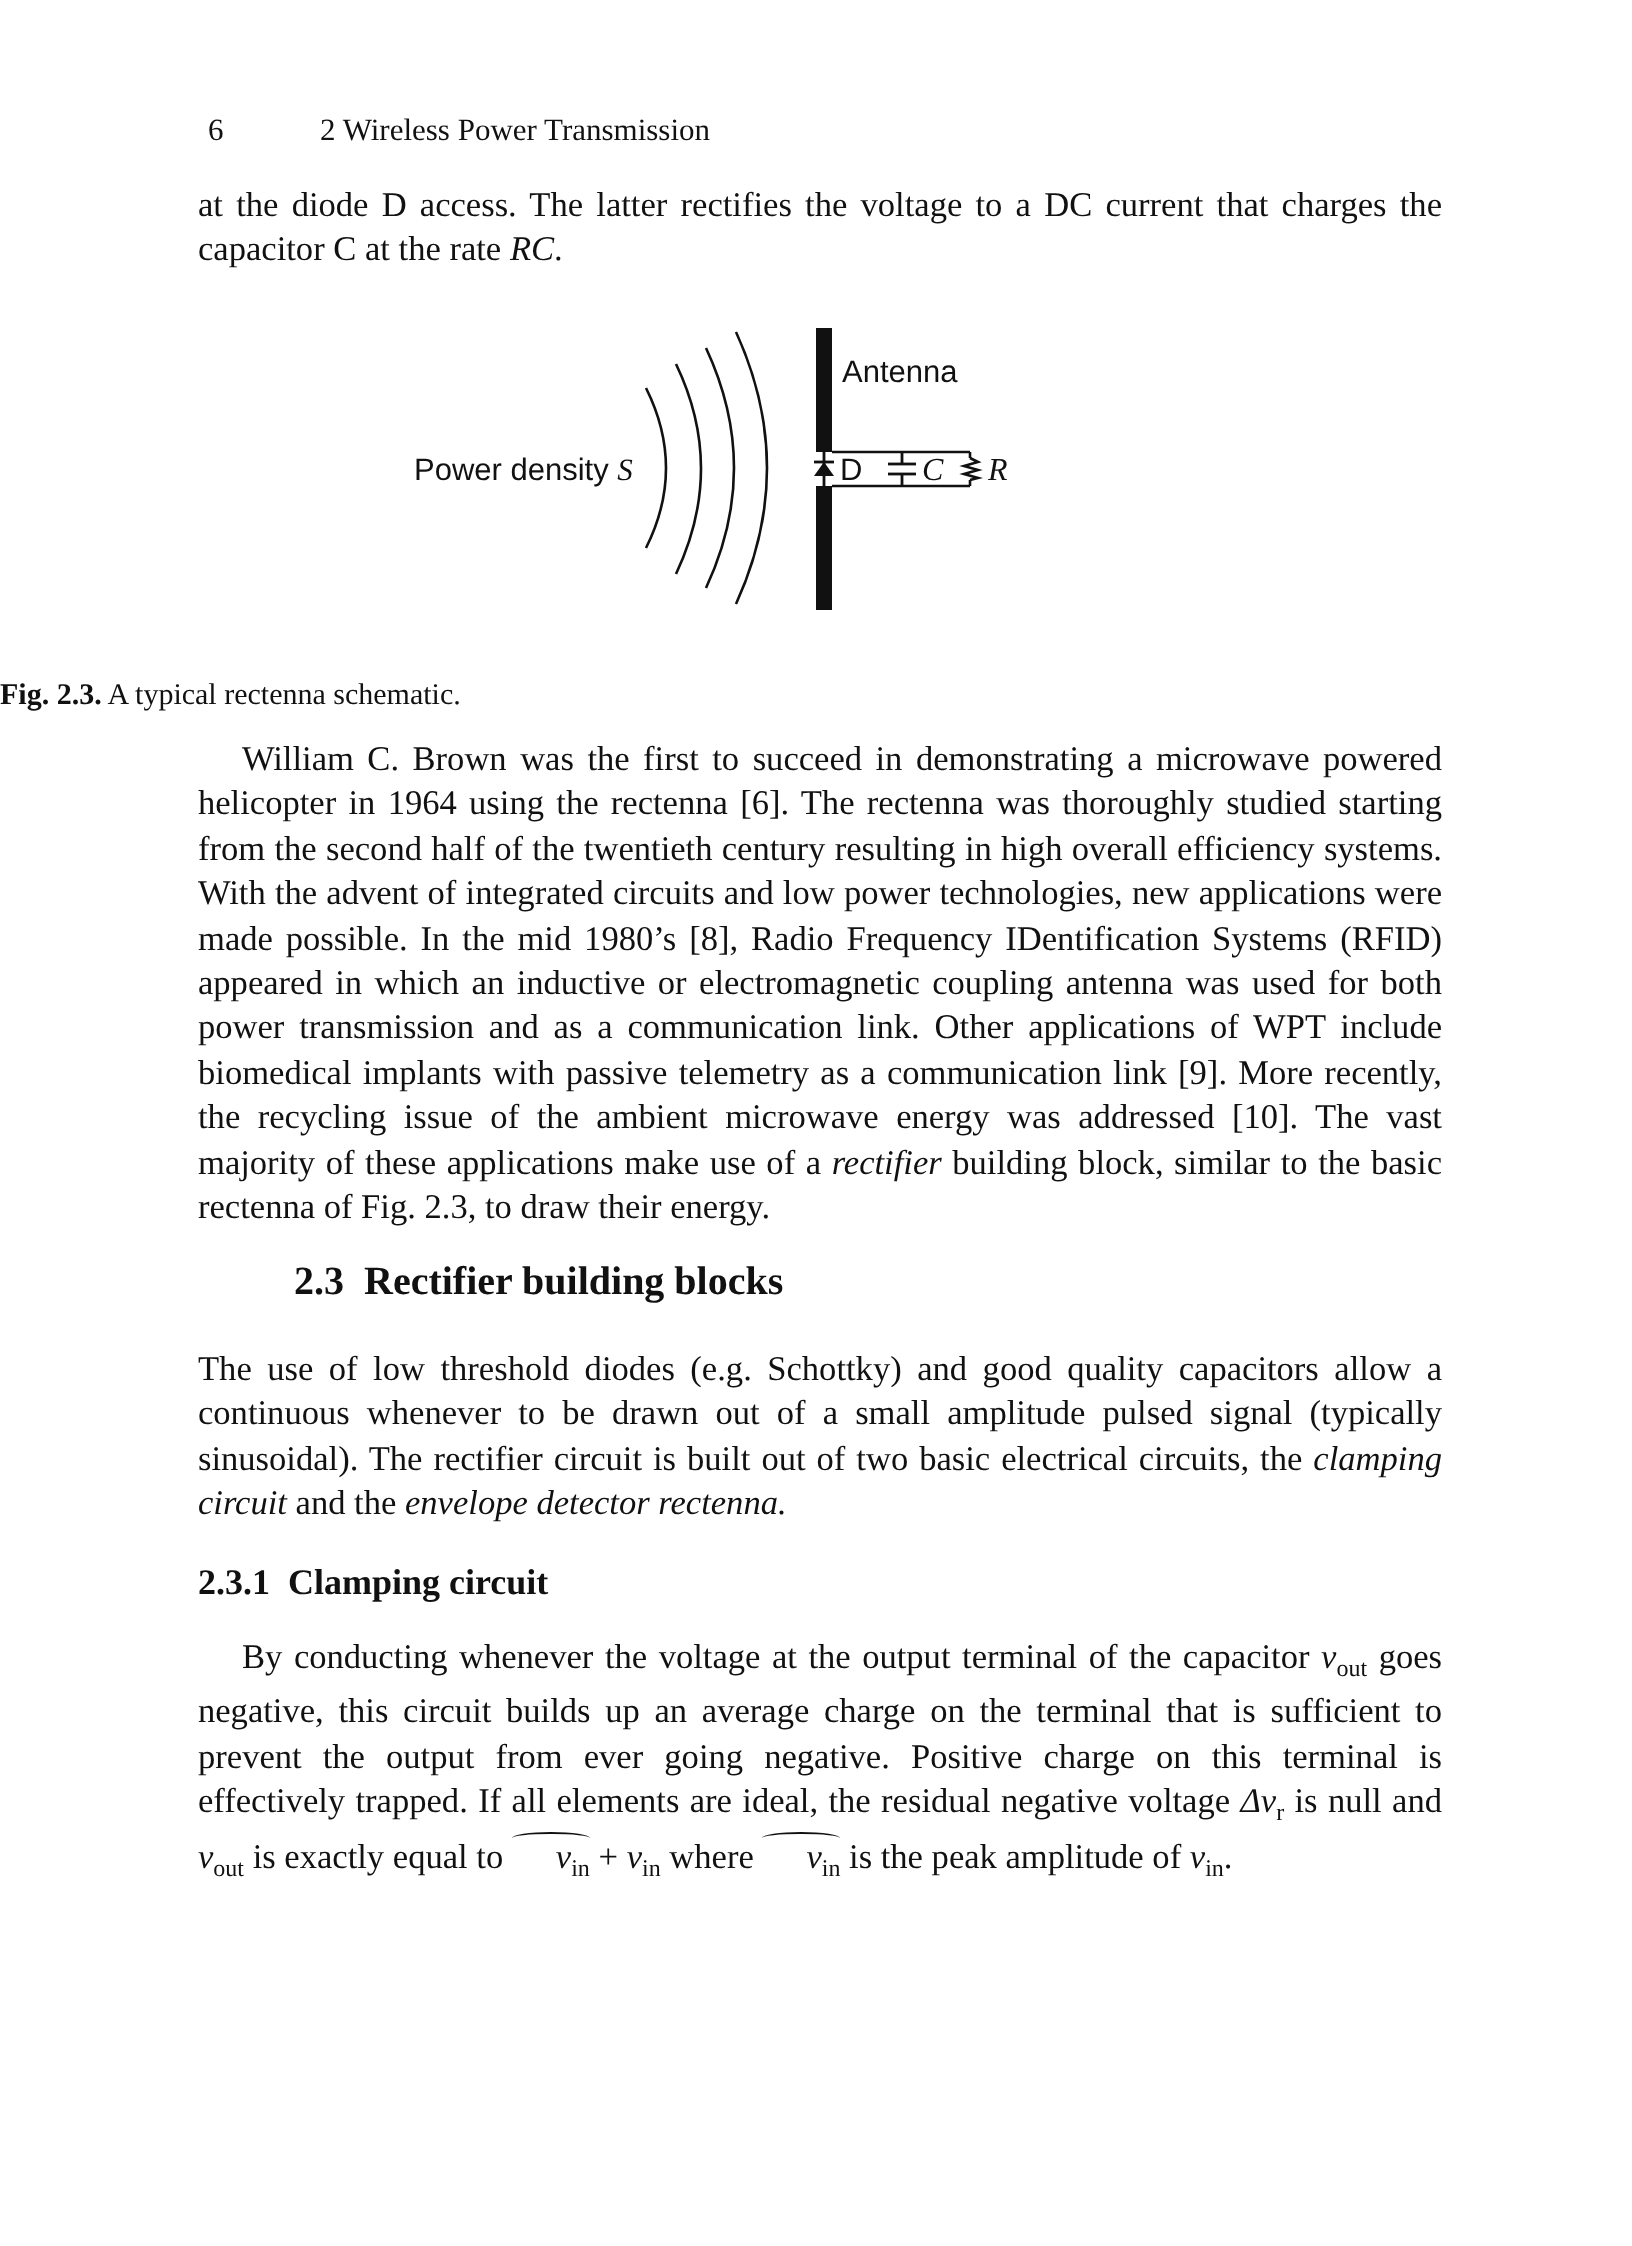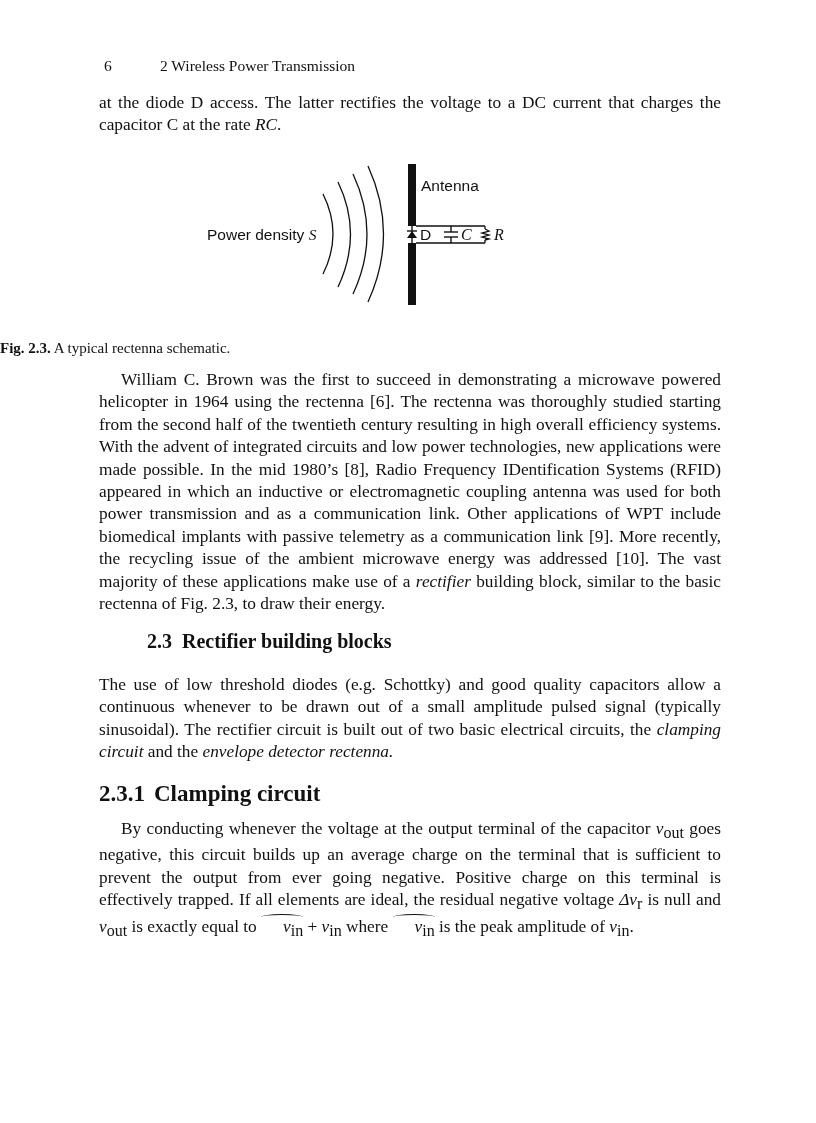--- a/index.html
+++ b/index.html
@@ -6,27 +6,27 @@
   body { width: 816px; height: 1123px; position: relative; overflow: hidden;
          font-family: "Liberation Serif", "DejaVu Serif", serif; color: #111; }
   .page { position: absolute; left: 0; top: 6px; width: 816px; height: 878px; padding-left: 11px; }
   .running-head { position: absolute; left: 104px; top: 51px; font-size: 15.5px; }
   .running-head .pnum { display: inline-block; width: 56px; }
   .text { position: absolute; left: 99px; width: 622px; font-size: 17.3px; line-height: 22.4px;
           text-align: justify; }
   .text p { margin: 0; }
   .indent { text-indent: 22px; }
   .math { font-style: italic; }
-  .sub { font-size: 16px; vertical-align: -4px; font-style: normal; }
+  .sub { font-size: 12px; vertical-align: -4px; font-style: normal; }
   .hat { position: relative; display: inline-block; font-style: italic; }
   .hat::before { content: ""; position: absolute; left: 0; right: 0; top: -2px; height: 5px;
                  border-top: 1.2px solid #111; border-radius: 50% 50% 0 0; }
   .h2 { position: absolute; left: 99px; top: 624px; font-size: 20px; font-weight: bold; margin-left: 48px; }
   .h2 .num { margin-right: 10px; }
-  .h3 { position: absolute; left: 99px; top: 775px; font-size: 23px; font-weight: bold; }
+  .h3 { position: absolute; left: 99px; top: 775px; font-size: 18px; font-weight: bold; }
   .h3 .num { margin-right: 9px; }
   .caption { position: absolute; left: 0; width: 816px; top: 314px; text-align: left; font-size: 15px; margin-top: 20px; }
   .caption b { font-weight: bold; }
   .figure { position: absolute; left: 195px; top: 148px; width: 340px; height: 155px; }
 </style>
 </head>
 <body>
 
 <div class="page">
 

